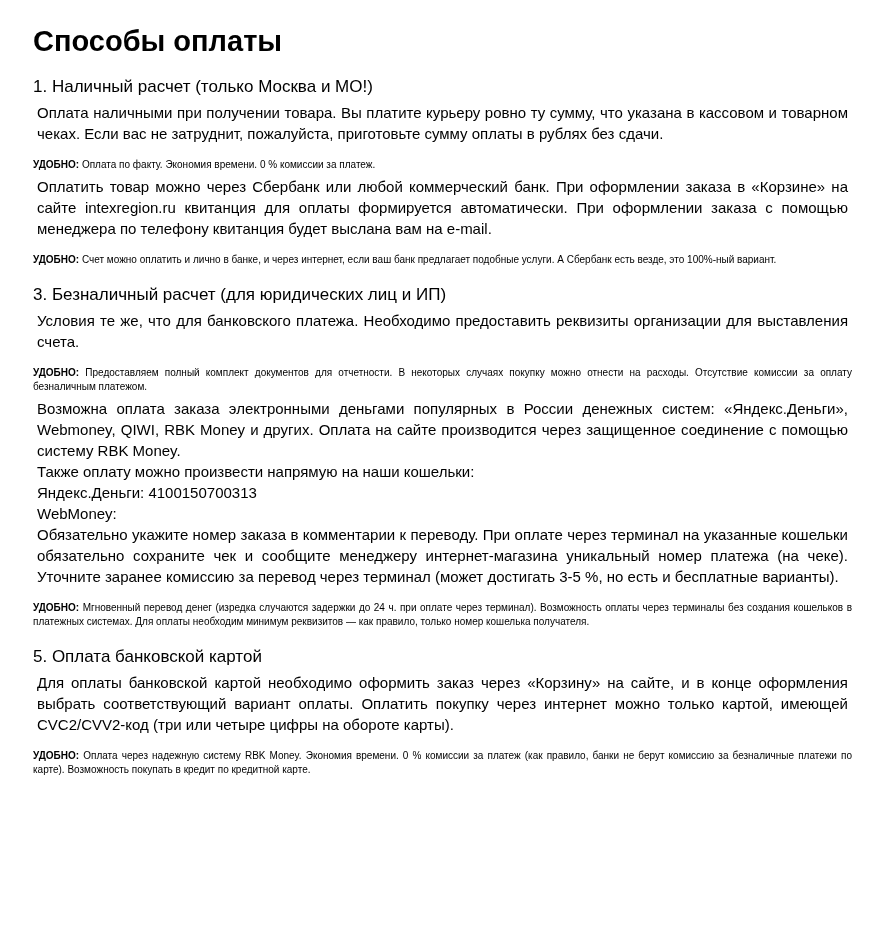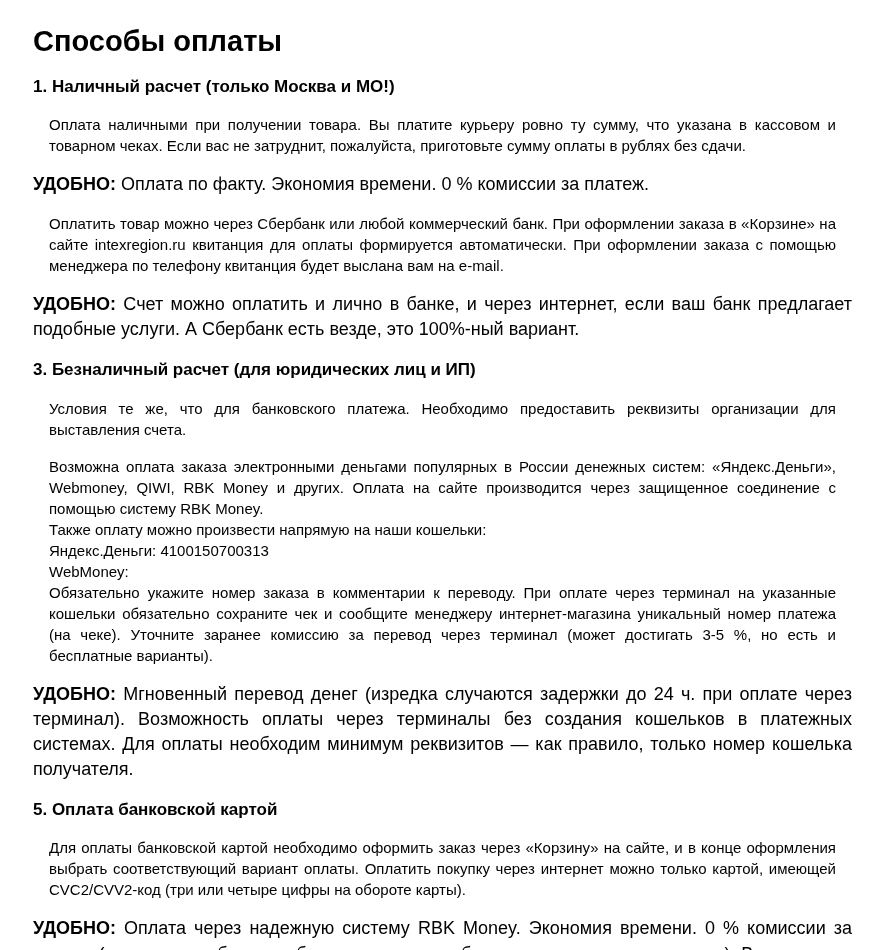--- a/index.html
+++ b/index.html
@@ -17,33 +17,33 @@
     background: #ffffff;
   }
   .page-title {
     font-size: 29px;
     font-weight: bold;
     margin: 0 0 6px 0;
     line-height: 1.2;
   }
   .section-heading {
     font-size: 17px;
-    font-weight: bold;
+    font-weight: normal;
     margin: 17px 0 3px 0;
     line-height: 1.3;
   }
   .body-text {
     font-size: 15px;
     line-height: 1.4;
     text-align: justify;
     white-space: pre-line;
-    margin: 16px;
+    margin: 4px;
   }
   .udobno {
-    font-size: 18px;
+    font-size: 10px;
     line-height: 1.4;
     text-align: justify;
     margin: 14px 0 0 0;
   }
   .udobno-label {
     font-weight: bold;
   }
 </style>
 </head>
 <body>
@@ -59,20 +59,21 @@
   </div>
 
   <div class="section">
     <p class="body-text">Оплатить товар можно через Сбербанк или любой коммерческий банк. При оформлении заказа в «Корзине» на сайте intexregion.ru квитанция для оплаты формируется автоматически. При оформлении заказа с помощью менеджера по телефону квитанция будет выслана вам на e-mail.</p>
     <p class="udobno"><b class="udobno-label">УДОБНО:</b> <span>Счет можно оплатить и лично в банке, и через интернет, если ваш банк предлагает подобные услуги. А Сбербанк есть везде, это 100%-ный вариант.</span></p>
   </div>
 
   <div class="section">
     <h2 class="section-heading">3. Безналичный расчет (для юридических лиц и ИП)</h2>
     <p class="body-text">Условия те же, что для банковского платежа. Необходимо предоставить реквизиты организации для выставления счета.</p>
+    <p class="udobno"><b class="udobno-label">УДОБНО:</b> <span>Предоставляем полный комплект документов для отчетности. В некоторых случаях покупку можно отнести на расходы. Отсутствие комиссии за оплату безналичным платежом.</span></p>
   </div>
 
   <div class="section">
     <p class="body-text">Возможна оплата заказа электронными деньгами популярных в России денежных систем: «Яндекс.Деньги», Webmoney, QIWI, RBK Money и других. Оплата на сайте производится через защищенное соединение с помощью систему RBK Money.
 Также оплату можно произвести напрямую на наши кошельки:
 Яндекс.Деньги: 4100150700313
 WebMoney:
 Обязательно укажите номер заказа в комментарии к переводу. При оплате через терминал на указанные кошельки обязательно сохраните чек и сообщите менеджеру интернет-магазина уникальный номер платежа (на чеке). Уточните заранее комиссию за перевод через терминал (может достигать 3-5 %, но есть и бесплатные варианты).</p>
     <p class="udobno"><b class="udobno-label">УДОБНО:</b> <span>Мгновенный перевод денег (изредка случаются задержки до 24 ч. при оплате через терминал). Возможность оплаты через терминалы без создания кошельков в платежных системах. Для оплаты необходим минимум реквизитов — как правило, только номер кошелька получателя.</span></p>
   </div>

